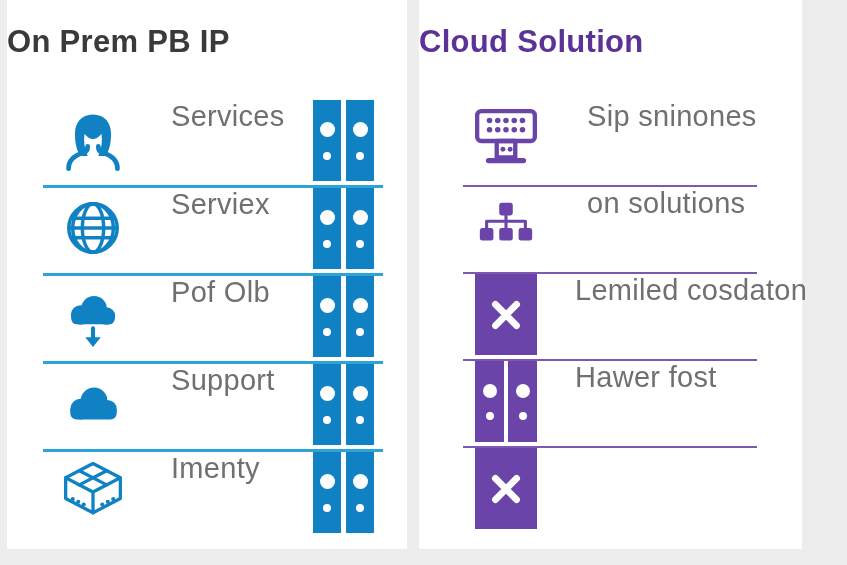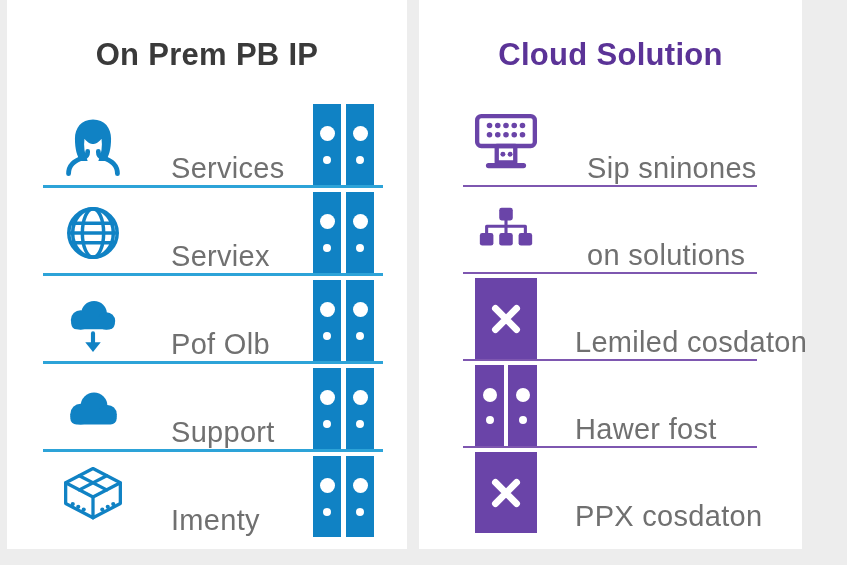--- a/index.html
+++ b/index.html
@@ -18,28 +18,28 @@
     width:847px;height:565px;overflow:hidden;
     background:var(--background);
     font-family:"Liberation Sans","DejaVu Sans",sans-serif;
   }
   .stage{position:relative;width:847px;height:565px}
   .panel{position:absolute;top:0;height:549px;background:var(--panel)}
   .panel-left{left:7px;width:400px}
   .panel-right{left:419px;width:383px}
 
   .panel-title{
-    text-align:center;font-weight:bold;font-size:31px;
-    padding-top:37px;letter-spacing:.3px;
+    font-weight:bold;font-size:31px;
+    padding-top:24px;letter-spacing:.3px;
   }
   .panel-left .panel-title{color:var(--left-title)}
   .panel-right .panel-title{color:var(--purple-title)}
 
   .rows{position:absolute;top:100px;left:0;right:0}
-  .row{height:85px;display:flex;align-items:flex-end}
+  .row{height:85px;display:flex;align-items:flex-start}
 
   .ldivider{height:3px;margin:0 24px 0 36px;background:var(--blue-line)}
   .rdivider{height:2px;margin:0 45px 0 44px;background:var(--purple-line)}
 
   .islot{width:72px;height:80px;margin-left:50px;display:flex;align-items:center;justify-content:center;flex:none}
   .islot-r{width:70px;height:80px;margin-left:52px;display:flex;align-items:center;justify-content:center;flex:none}
 
   .llabel{flex:1;margin-left:42px;font-size:29px;color:var(--label);letter-spacing:.3px;white-space:nowrap}
   .rlabel{flex:1;margin-left:38px;font-size:29px;color:var(--label);letter-spacing:.3px;white-space:nowrap}
   .rlabel-icon{flex:1;margin-left:46px;font-size:29px;color:var(--label);letter-spacing:.3px;white-space:nowrap}
@@ -300,18 +300,17 @@
       </div>
 
       <div class="rdivider"></div>
 
       <div class="row">
         <span class="block">
           <svg width="38" height="38" viewBox="0 0 36 36">
             <path class="sw" style="stroke-width:6.5" d="M8 8 L28 28 M28 8 L8 28"></path>
           </svg>
         </span>
-        <span class="rlabel">PPX cosdaton</span>
       </div>
 
     </div>
   </section>
 </div>
 
 </body></html>

